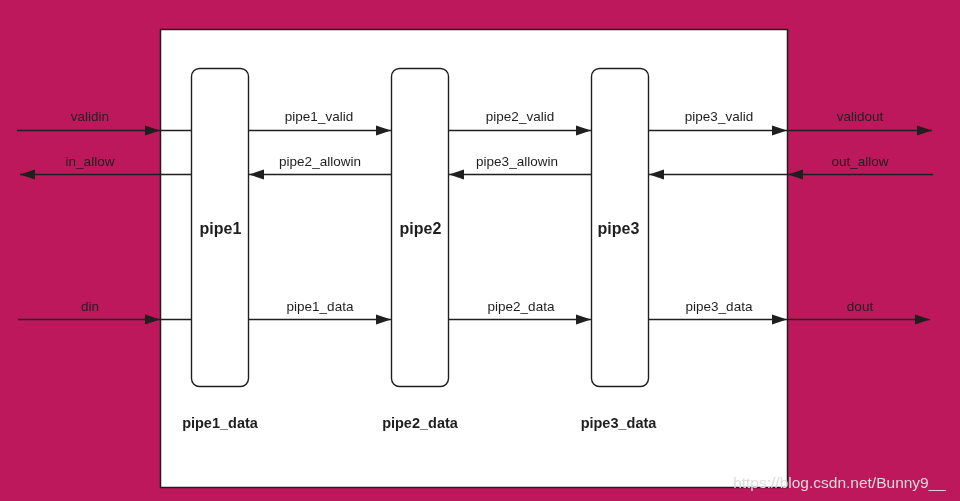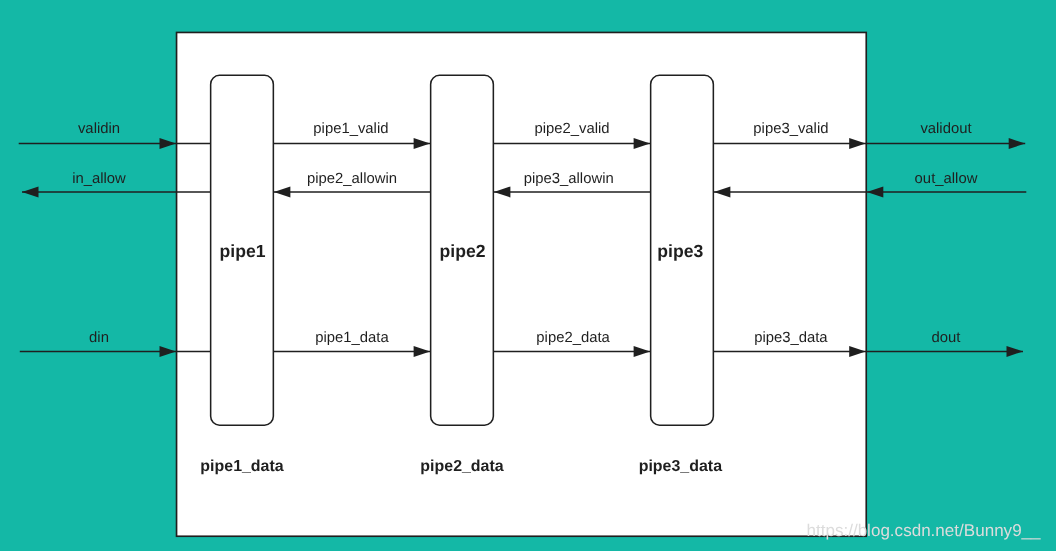--- a/index.html
+++ b/index.html
@@ -8,21 +8,21 @@
     background: #ffffff;
     width: 960px;
     height: 501px;
     overflow: hidden;
     font-family: "Liberation Sans", sans-serif;
   }
   #stage {
     position: relative;
     width: 960px;
     height: 501px;
-    background: #14b8a6;
+    background: #be185d;
   }
   svg { display: block; }
   .wire {
     stroke: #1f1f1f;
     stroke-width: 1.4;
     fill: none;
   }
   .box {
     stroke: #1f1f1f;
     stroke-width: 1.5;

